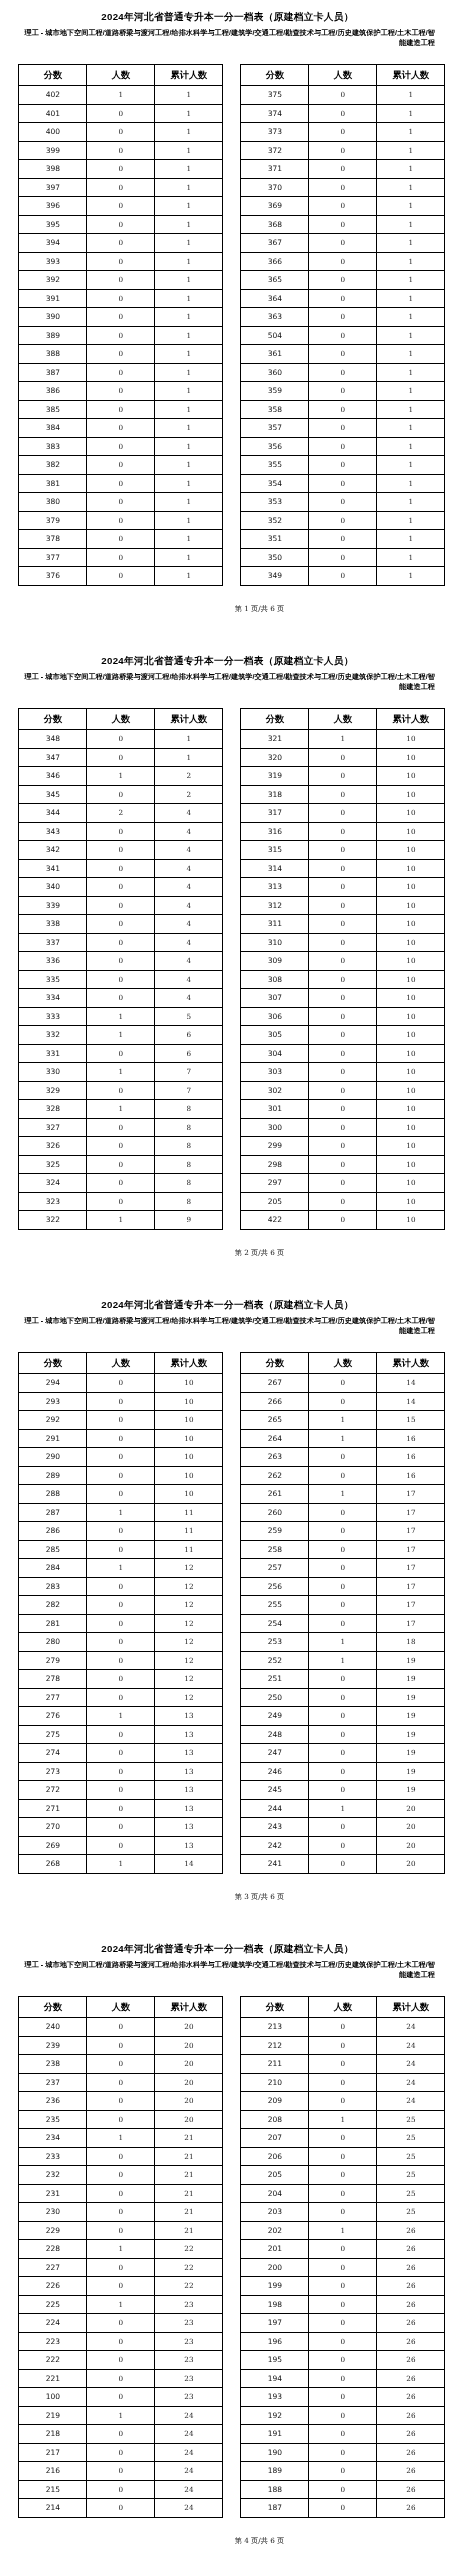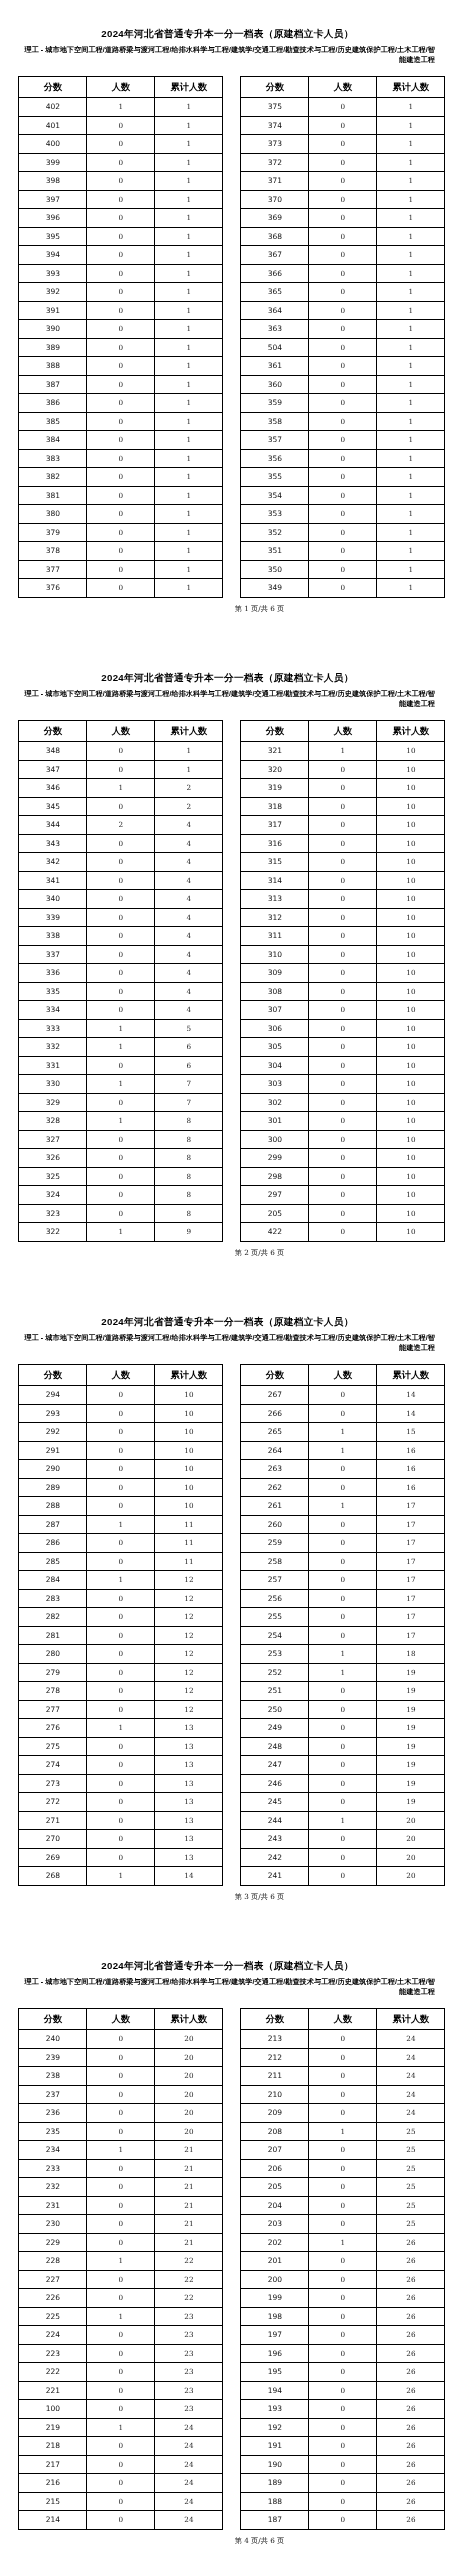--- a/index.html
+++ b/index.html
@@ -14,38 +14,38 @@
   }
   .page {
     position: relative;
     width: 455px;
     height: 644px;
     background: #ffffff;
     overflow: hidden;
   }
   .page-title {
     text-align: center;
-    padding-top: 28px;
+    padding-top: 11px;
     font-size: 9.7px;
     font-weight: bold;
     letter-spacing: 0.3px;
     font-family: "Liberation Sans", sans-serif;
   }
   .page-subtitle {
     width: 415px;
     margin: 4px auto 0;
     text-align: right;
     font-size: 7.2px;
     font-weight: bold;
     line-height: 9.7px;
     font-family: "Liberation Sans", sans-serif;
   }
   .tables {
     position: absolute;
-    top: 76px;
+    top: 64px;
     left: 18.4px;
     display: flex;
     gap: 17px;
   }
   table.score-table {
     width: 205px;
     border-collapse: collapse;
     border: 1.1px solid #000;
     table-layout: fixed;
     background: #fff;

